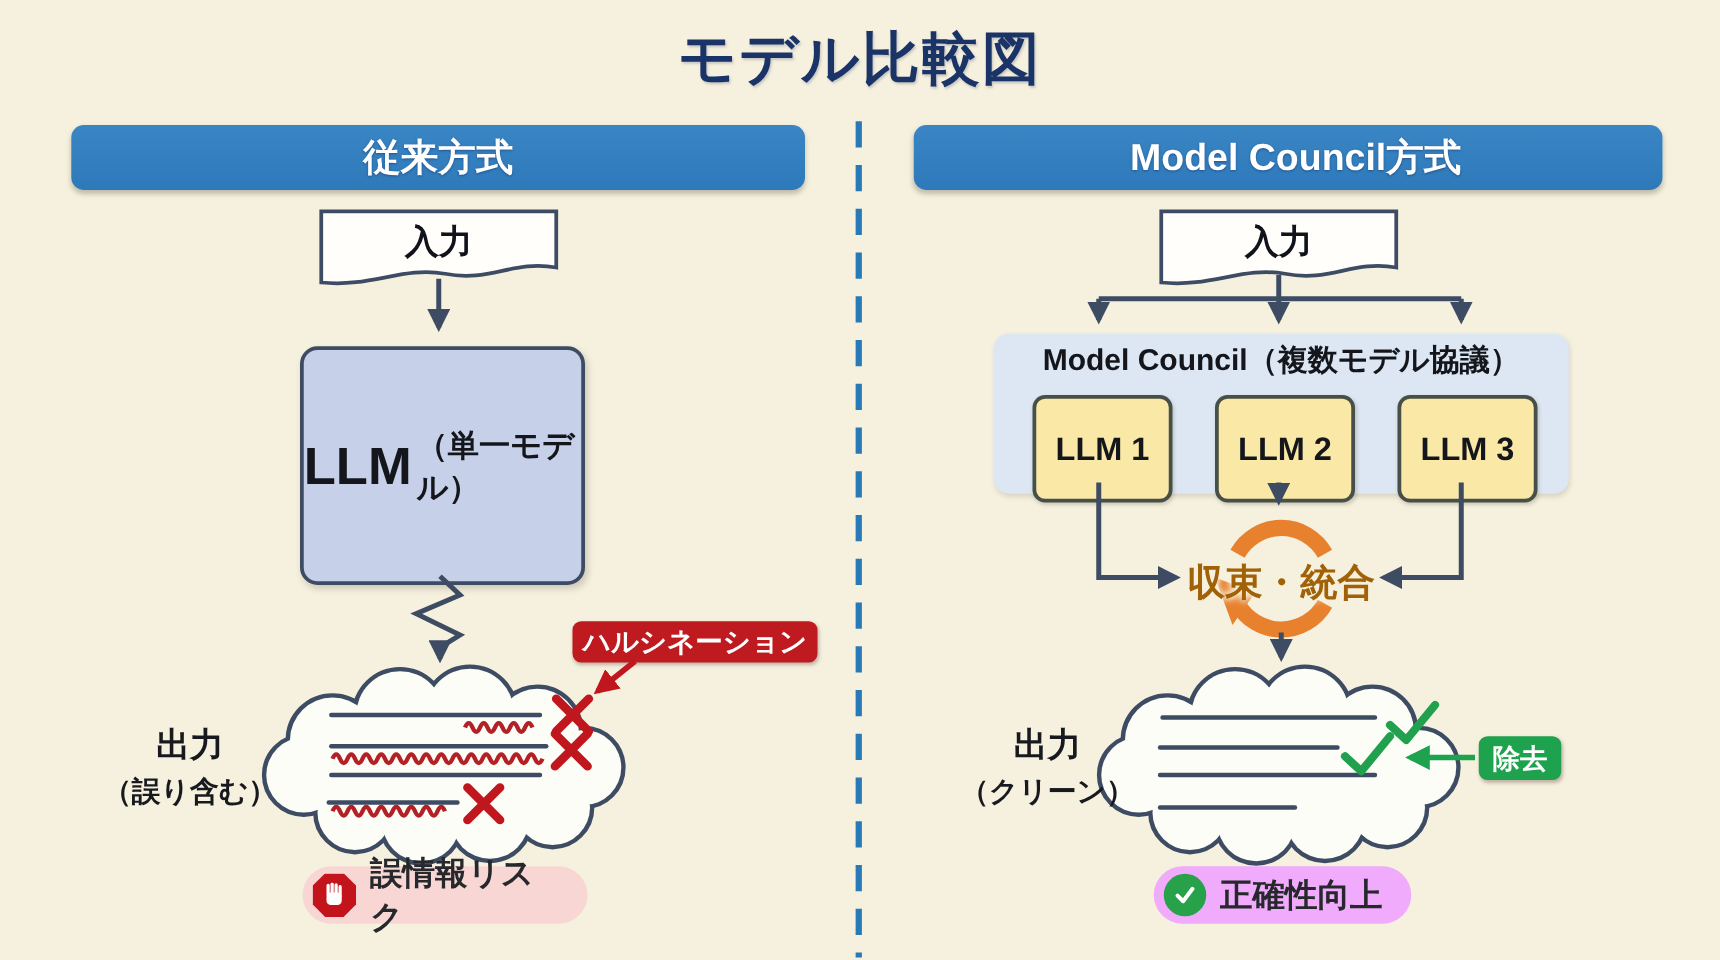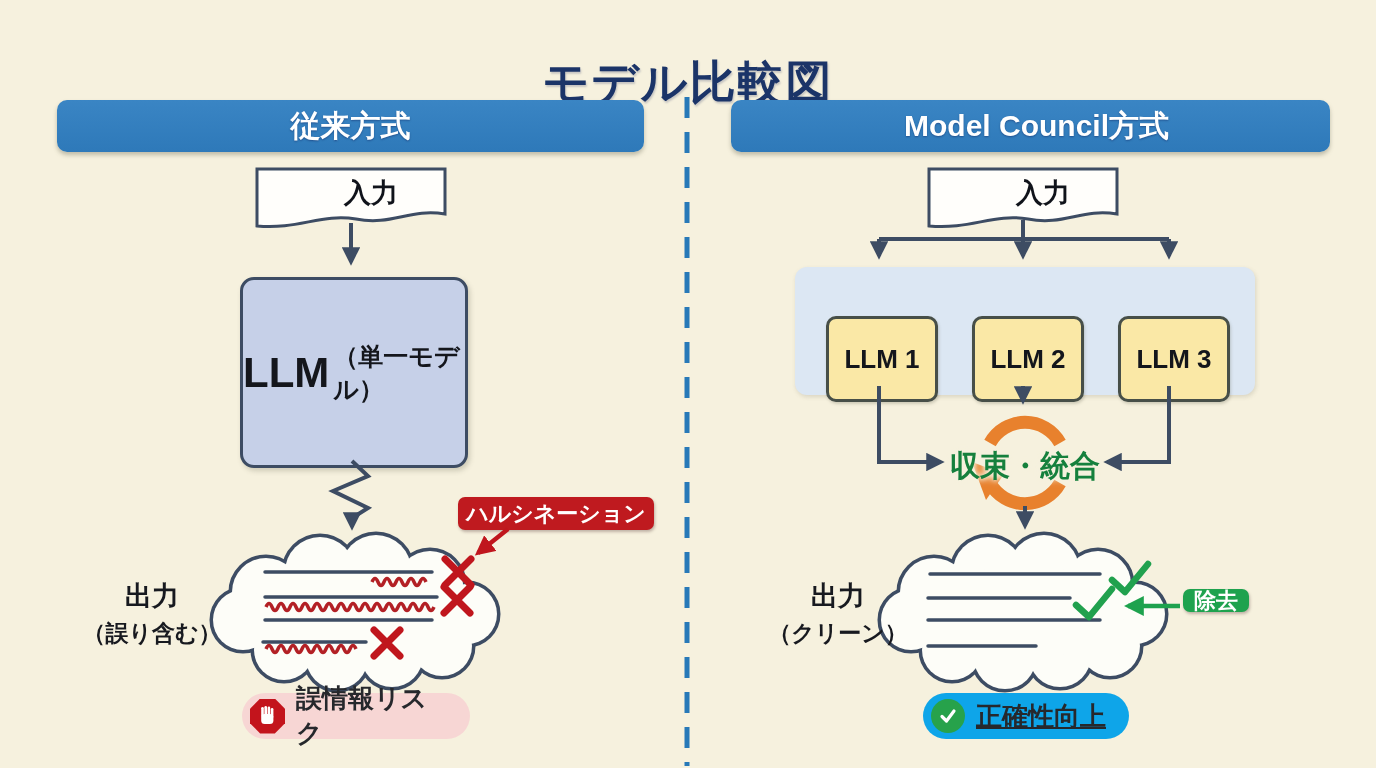--- a/index.html
+++ b/index.html
@@ -5,65 +5,65 @@
   html,body{margin:0;padding:0;}
   body{font-family:"Liberation Sans","DejaVu Sans",sans-serif;background:#e8e3d0;}
   #canvas{position:relative;width:1376px;height:768px;background:#f6f1de;overflow:hidden;}
   .abs{position:absolute;}
   svg.layer{position:absolute;left:0;top:0;width:1376px;height:768px;pointer-events:none;}
   #svg-under{z-index:1;}
   .ui{z-index:2;}
   #svg-over{z-index:3;}
 
   .page-title{left:0;top:16px;width:1376px;text-align:center;font-size:46px;font-weight:bold;
-    color:#1b3468;letter-spacing:2px;text-shadow:1px 2px 2px rgba(110,115,140,.35);margin-top:36px;}
+    color:#1b3468;letter-spacing:2px;text-shadow:1px 2px 2px rgba(110,115,140,.35);}
 
   .header-bar{top:100px;height:52px;width:587px;background:linear-gradient(#3a85c4,#2e79b9);
     border-radius:10px;display:flex;align-items:center;justify-content:center;
     color:#fff;font-size:30px;font-weight:bold;box-shadow:0 3px 4px rgba(90,90,70,.35);
     text-shadow:0 1px 2px rgba(0,0,60,.35);}
   .header-left{left:57px;}
   .header-right{left:731px;padding-left:12px;}
 
   .doc-label{top:172px;width:188px;height:42px;display:flex;align-items:center;justify-content:center;
-    font-size:27px;font-weight:bold;color:#10131a;padding-left:20px;}
+    font-size:27px;font-weight:bold;color:#10131a;}
 
   .llm-box{left:240px;top:277px;width:222px;height:185px;background:#c6d0e8;
     border:3px solid #3d4c63;border-radius:14px;display:flex;flex-direction:row;
     align-items:center;justify-content:center;gap:4px;box-shadow:2px 3px 5px rgba(90,90,70,.25);}
   .llm-box .t1{font-size:42px;font-weight:bold;color:#14161c;line-height:1;}
   .llm-box .t2{font-size:25px;font-weight:bold;color:#14161c;}
 
   .council{left:795px;top:267px;width:460px;height:128px;background:#dce7f3;border-radius:12px;
     box-shadow:1px 2px 4px rgba(90,90,70,.18);}
   .council-title{left:795px;top:272px;width:460px;text-align:center;font-size:24px;
     font-weight:bold;color:#14161c;}
   .model-box{top:316px;width:106px;height:80px;background:#fae8a6;border:3px solid #474f48;
     border-radius:10px;display:flex;align-items:center;justify-content:center;
     font-size:26px;font-weight:bold;color:#14161c;box-shadow:1px 2px 3px rgba(90,90,70,.25);}
   .m1{left:826px;} .m2{left:972px;} .m3{left:1118px;}
 
   .merge-label{left:915px;top:446px;width:220px;text-align:center;font-size:30px;font-weight:bold;
-    color:#15803d;text-shadow:0 0 4px #f6f1de,0 0 6px #f6f1de,0 0 8px #f6f1de;}
+    color:#a16207;text-shadow:0 0 4px #f6f1de,0 0 6px #f6f1de,0 0 8px #f6f1de;}
 
   .tag{display:flex;align-items:center;justify-content:center;color:#fff;font-weight:bold;
     border-radius:7px;box-shadow:1px 2px 3px rgba(90,60,60,.35);}
   .tag-red{left:458px;top:497px;width:196px;height:33px;background:#bf1a1f;font-size:22px;}
-  .tag-green{left:1183px;top:589px;width:66px;height:23px;background:#1ea24e;font-size:22px;}
+  .tag-green{left:1183px;top:589px;width:66px;height:35px;background:#1ea24e;font-size:22px;}
 
   .cloud-label{width:200px;text-align:center;color:#17191f;}
   .cloud-label .l1{font-size:27px;font-weight:bold;}
   .cloud-label .l2{font-size:23px;font-weight:bold;margin-top:4px;}
   .cl-left{left:52px;top:578px;}
   .cl-right{left:738px;top:578px;}
 
   .pill{top:693px;height:46px;border-radius:24px;display:flex;align-items:center;gap:11px;
     padding:0 18px 0 8px;box-sizing:border-box;font-size:26px;font-weight:bold;color:#26282c;}
   .pill-risk{left:242px;width:228px;background:#f7d6d4;}
-  .pill-benefit{left:923px;width:206px;background:#0ea5e9;text-decoration:underline;}
+  .pill-benefit{left:923px;width:206px;background:#f0abfc;}
   .octagon{width:35px;height:35px;background:#c3141c;flex:0 0 auto;display:flex;align-items:center;justify-content:center;
     clip-path:polygon(29% 0,71% 0,100% 29%,100% 71%,71% 100%,29% 100%,0 71%,0 29%);}
   .gcircle{width:34px;height:34px;border-radius:50%;background:#27a24b;flex:0 0 auto;
     display:flex;align-items:center;justify-content:center;}
 </style>
 </head>
 <body>
 
 <div id="canvas">
 
@@ -180,20 +180,21 @@
 
   <div class="abs ui doc-label" style="left:257px;">入力</div>
   <div class="abs ui doc-label" style="left:929px;">入力</div>
 
   <div class="abs ui llm-box">
     <div class="t1">LLM</div>
     <div class="t2">（単一モデル）</div>
   </div>
 
   <div class="abs ui council"></div>
+  <div class="abs ui council-title">Model Council（複数モデル協議）</div>
   <div class="abs ui model-box m1">LLM 1</div>
   <div class="abs ui model-box m2">LLM 2</div>
   <div class="abs ui model-box m3">LLM 3</div>
 
   <div class="abs ui merge-label">収束・統合</div>
 
   <div class="abs ui tag tag-red">ハルシネーション</div>
   <div class="abs ui tag tag-green">除去</div>
 
   <div class="abs ui cloud-label cl-left">

